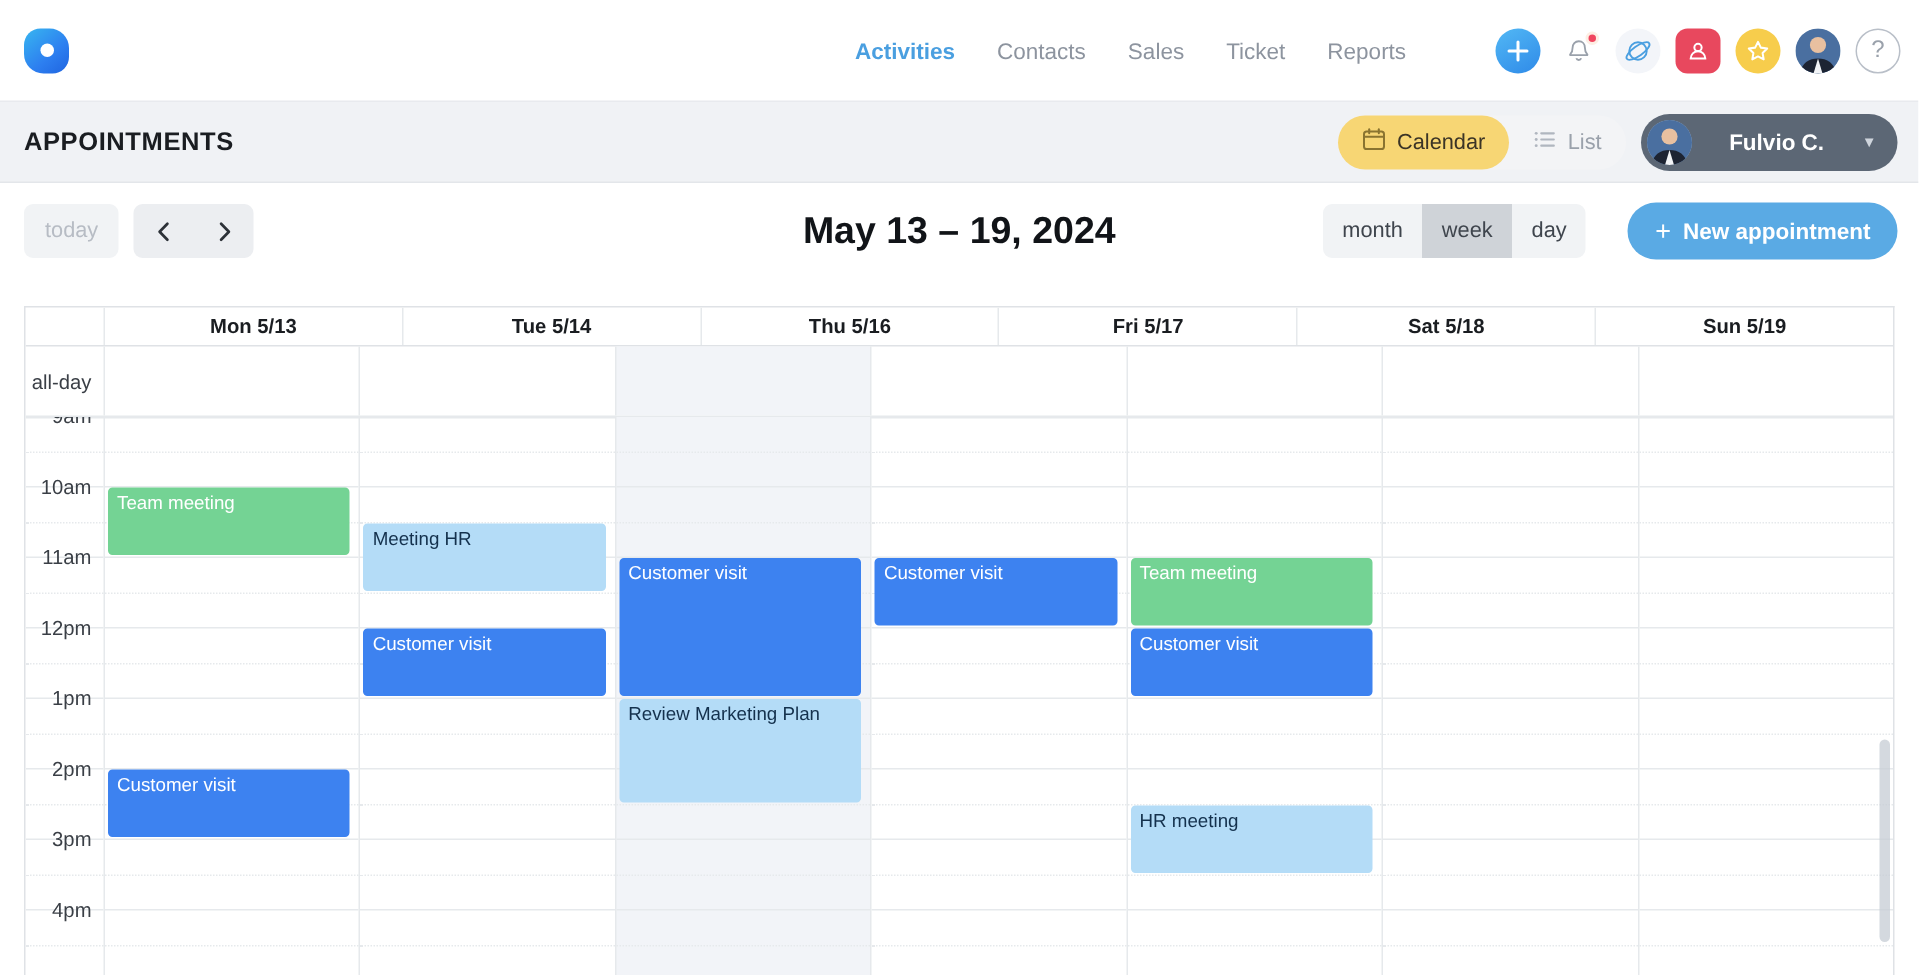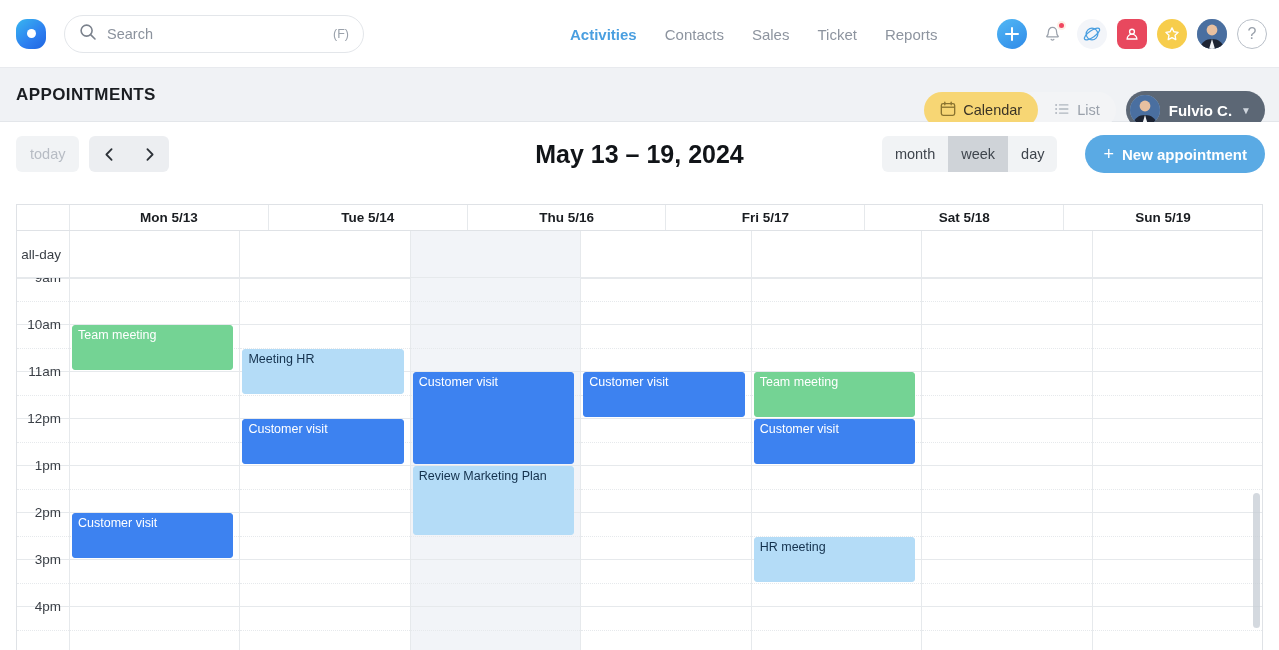--- a/index.html
+++ b/index.html
@@ -83,32 +83,32 @@
   
   .appbar {
     height: 54px; width: 100%;
     background: #f0f2f5;
     border-bottom: 1px solid #e3e6ea;
     display: flex; align-items: center;
     padding: 0 14px 0 16px;
     position: relative;
   }
   .appbar h1 { font-size: 17px; font-weight: 700; letter-spacing: .4px; color:#1a1d21; }
-  .appbar .right { position:absolute; right: 14px; top:0; height:54px; display:flex; align-items:center; gap:10px;margin-top:15px; }
+  .appbar .right { position:absolute; right: 14px; top:0; height:54px; display:flex; align-items:center; gap:10px; }
 
   .viewtoggle { display: flex; align-items:center; background:#f3f4f6; border-radius: 18px; height: 36px; }
   .vt {
     height: 36px; display:flex; align-items:center; gap:7px;
     padding: 0 16px; border-radius: 18px; font-size: 14.5px; color:#9aa1ab; cursor:pointer;
   }
   .vt.active { background:#f7d674; color:#3b3426; font-weight: 400; }
 
   .userchip {
     height: 38px; border-radius: 19px; background:#5c6775;
-    display:flex; align-items:center; gap:9px; padding: 0 14px 0 4px; cursor: pointer;
+    display:flex; align-items:center; gap:25px; padding: 0 14px 0 4px; cursor: pointer;
   }
   .userchip .pic { width: 30px; height:30px; border-radius:50%; overflow:hidden; background:#9fb6cd; flex:0 0 30px;}
   .userchip .nm { color:#fff; font-size: 15px; font-weight:700; }
   .userchip .cv { color:#cfd5dd; font-size: 10px; }
 
   
   .caltoolbar {
     height: 64px; width:100%;
     display:flex; align-items:center;
     padding: 0 14px 0 16px; position: relative; background:#fff;
@@ -203,30 +203,20 @@
 </style>
 </head>
 <body>
 
 <div class="topbar">
 
   <div class="logo">
       <i></i>
     </div>
 
-  <div class="searchbox">
-    <span class="mag">
-      <svg width="18" height="18" viewBox="0 0 18 18">
-          <circle cx="7.6" cy="7.6" r="5.5" fill="none" stroke="#7b828d" stroke-width="1.6"></circle>
-          <line x1="11.6" y1="11.6" x2="16" y2="16" stroke="#7b828d" stroke-width="1.6" stroke-linecap="round"></line>
-        </svg>
-    </span>
-    <input type="text" placeholder="Search" style="">
-    <span class="hint">(F)</span>
-  </div>
 
   <nav class="navmenu">
     <a href="#" class="active">Activities</a>
     <a href="#">Contacts</a>
     <a href="#">Sales</a>
     <a href="#">Ticket</a>
     <a href="#">Reports</a>
   </nav>
 
   <div class="topicons">

